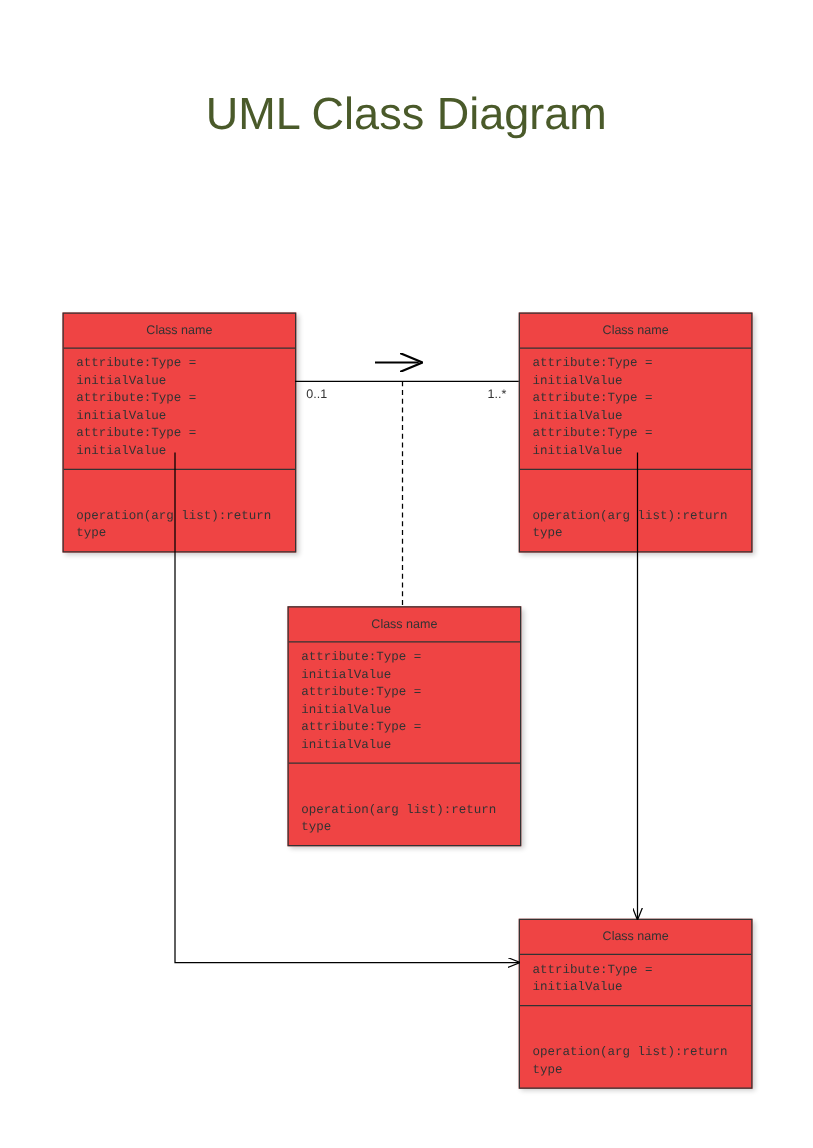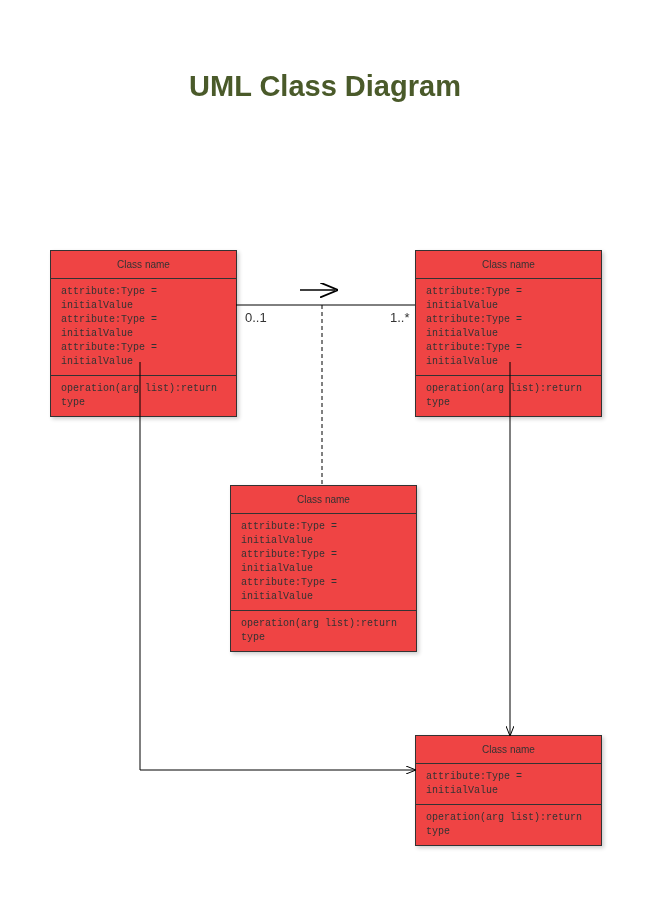--- a/index.html
+++ b/index.html
@@ -10,58 +10,59 @@
     background: #ffffff;
     font-family: Arial, sans-serif;
     position: relative;
   }
   .title {
     position: absolute;
     top: 70px;
     left: 0;
     right: 0;
     text-align: center;
-    font-size: 29px;
+    font-size: 36px;
     color: #4a5a2a;
-    font-weight: bold;
+    font-weight: normal;
   }
   .class-box {
     position: absolute;
     background: #ef4444;
     border: 1px solid #333;
     box-shadow: 2px 2px 4px rgba(0,0,0,0.2);
     font-size: 10px;
     color: #333;
   }
   .compartment {
     border-bottom: 1px solid #333;
     padding: 6px 10px;
   }
   .compartment:last-child {
     border-bottom: none;
+    margin-top: 25px;
   }
   .class-name {
     text-align: center;
     padding: 8px 10px;
   }
   .attr-line {
     line-height: 1.4;
     font-family: Liberation Mono, monospace;
   }
   svg.connectors {
     position: absolute;
     top: 0;
     left: 0;
     width: 650px;
     height: 918px;
     pointer-events: none;
   }
   .mult-label {
     position: absolute;
-    font-size: 13px;
+    font-size: 10px;
     color: #333;
   }
 </style>
 </head>
 <body>
 
 <div class="title">UML Class Diagram</div>
 
 <div class="class-box" style="left:50px; top:250px; width:185px;">
   <div class="compartment class-name">Class name</div>

